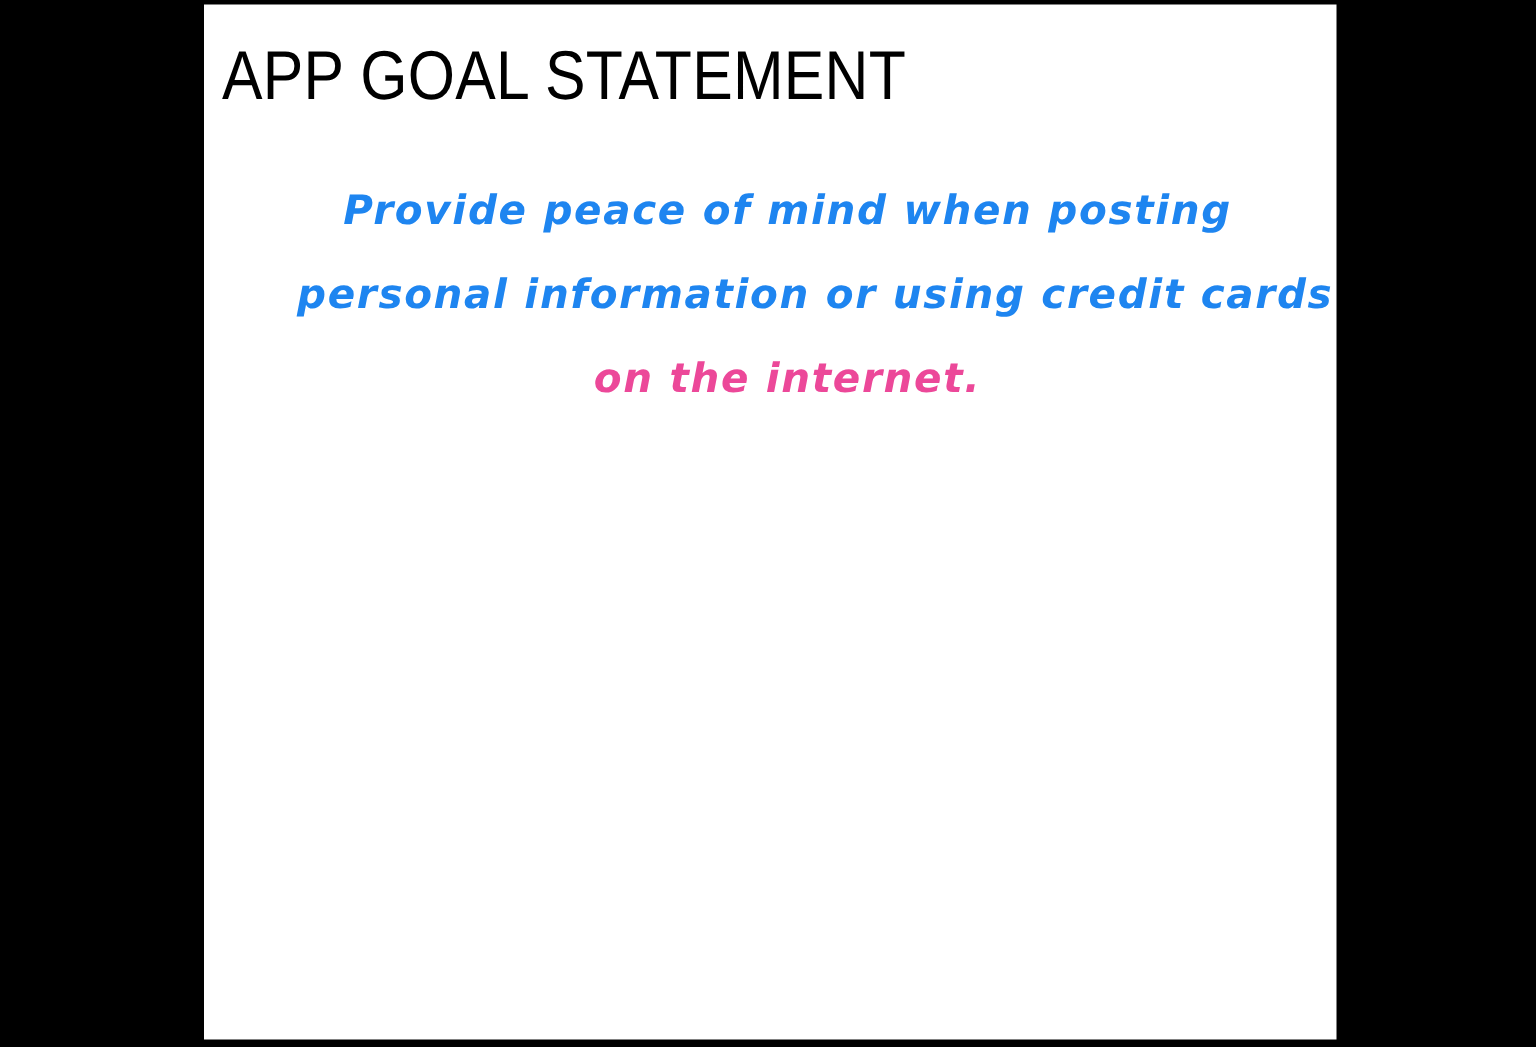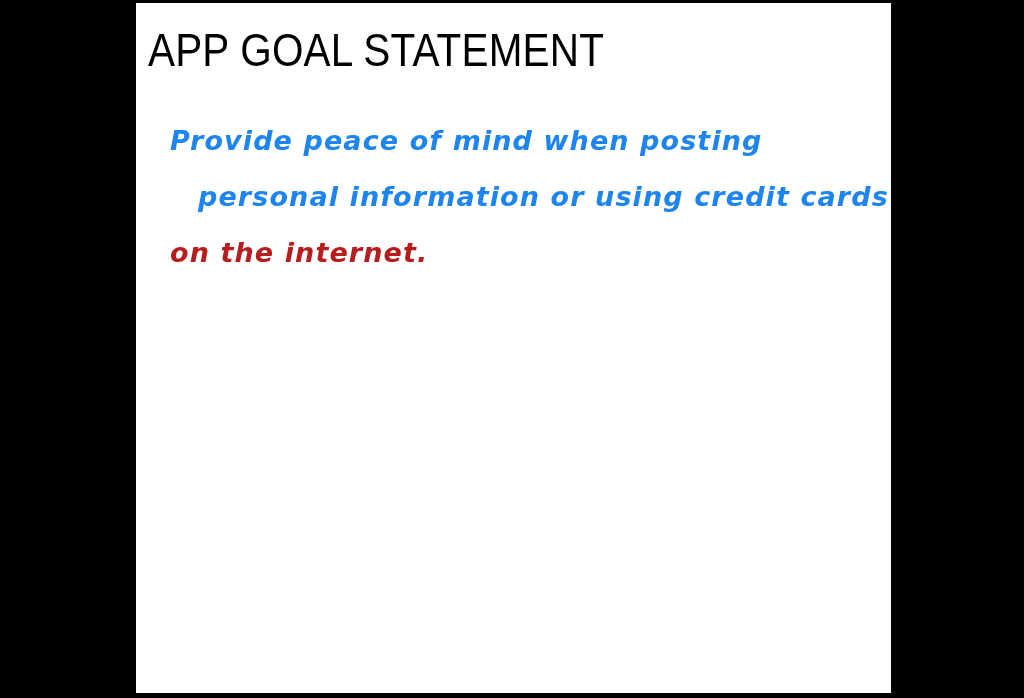--- a/index.html
+++ b/index.html
@@ -14,20 +14,21 @@
     height: 698px;
     overflow: hidden;
     font-family: "Liberation Sans", sans-serif;
   }
 
   #screen {
     position: relative;
     width: 1024px;
     height: 502px;
     background: #000000;
+    text-align: center;
   }
 
   
   #slide-panel {
     position: absolute;
     left: 136px;
     top: 3px;
     width: 755px;
     height: 690px;
     background: #ffffff;
@@ -80,18 +81,18 @@
 
 <div id="screen" style="background: rgb(0, 0, 0);">
 
   <div id="slide-panel" style="background: rgb(255, 255, 255);">
 
     <h1 id="slide-title" style="color: rgb(0, 0, 0);">APP GOAL STATEMENT</h1>
 
     <div id="goal-body" class="hand-ink">
       <p class="hand-line" style="color: rgb(30, 133, 240);">Provide peace of mind when posting</p>
       <p class="hand-line" style="color: rgb(30, 133, 240); margin-left: 28px;">personal information or using credit cards</p>
-      <p class="hand-line" style="color: #b91c1c;">on the internet.</p>
+      <p class="hand-line" style="color: #ec4899;">on the internet.</p>
     </div>
 
   </div>
 
 </div>
 
 </body></html>

